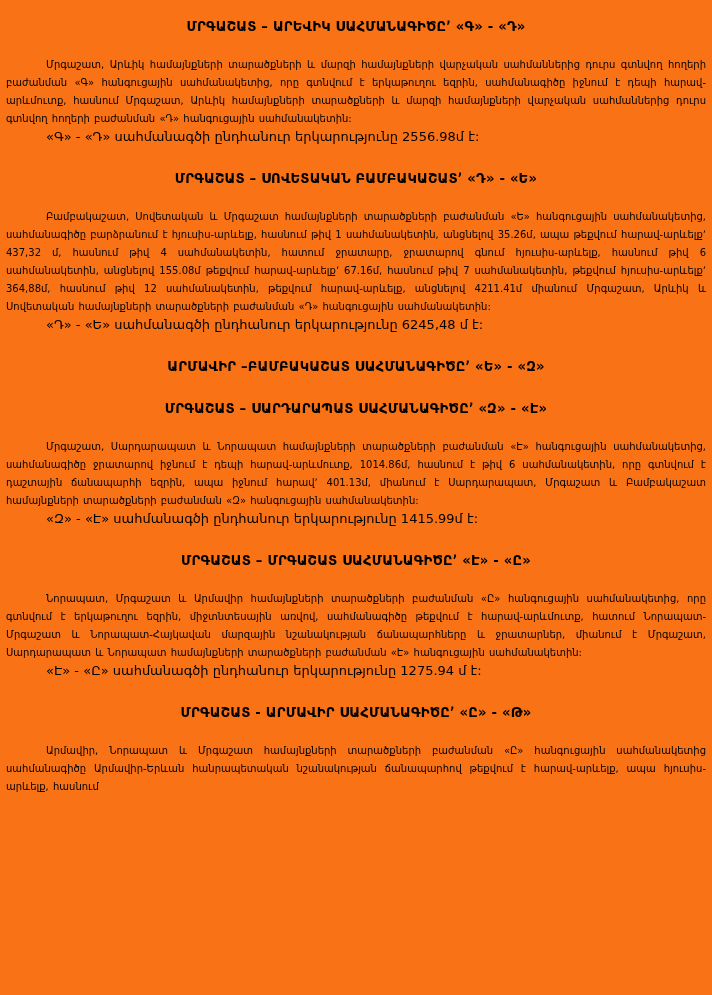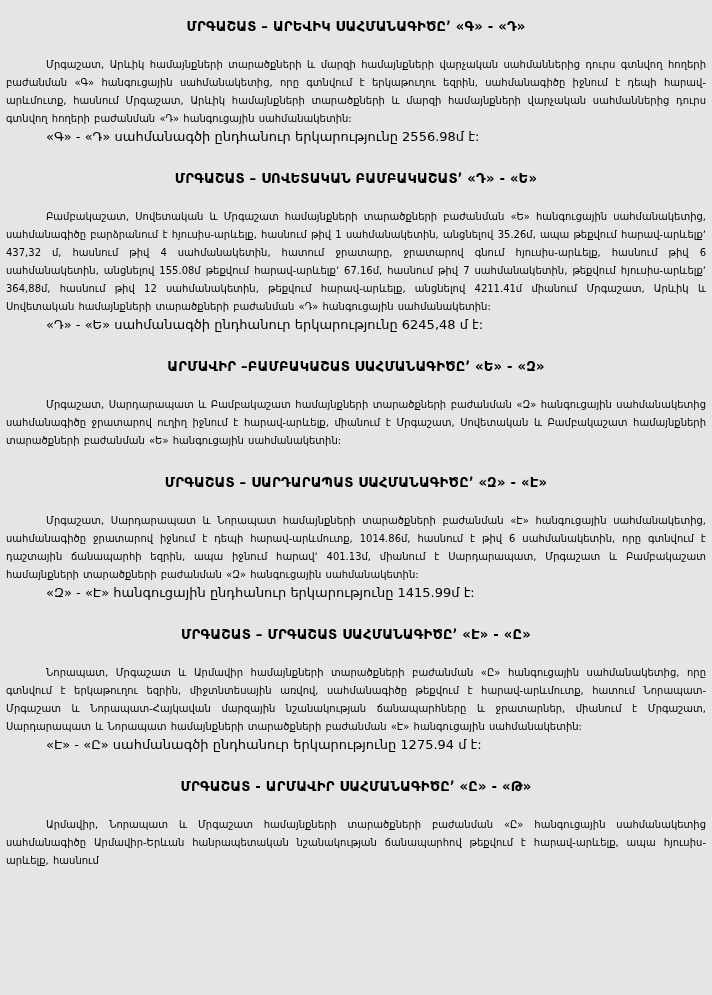--- a/index.html
+++ b/index.html
@@ -12,21 +12,21 @@
     height: 995px;
     overflow: hidden;
     font-family: "DejaVu Sans", "Liberation Sans", sans-serif;
     color: #000000;
   }
   .page {
     box-sizing: border-box;
     width: 712px;
     height: 995px;
     padding: 12px 6px 0 6px;
-    background: #e5e5e5;
+    background: #f97316;
   }
   .doc-section { margin: 0; }
   .heading {
     font-size: 13.2px;
     font-weight: bold;
     text-align: center;
     letter-spacing: 0.2px;
     margin: 24px 0 20px 0;
     line-height: 18px;
   }
@@ -58,27 +58,26 @@
   </section>
 
   <section class="doc-section">
     <h2 class="heading">ՄՐԳԱՇԱՏ – ՍՈՎԵՏԱԿԱՆ ԲԱՄԲԱԿԱՇԱՏ՚ «Դ» - «Ե»</h2>
     <p class="body-para">Բամբակաշատ, Սովետական և Մրգաշատ համայնքների տարածքների բաժանման «Ե» հանգուցային սահմանակետից, սահմանագիծը բարձրանում է հյուսիս-արևելք, հասնում թիվ 1 սահմանակետին, անցնելով 35.26մ, ապա թեքվում հարավ-արևելք՚ 437,32 մ, հասնում թիվ 4 սահմանակետին, հատում ջրատարը, ջրատարով գնում հյուսիս-արևելք, հասնում թիվ 6 սահմանակետին, անցնելով 155.08մ թեքվում հարավ-արևելք՚ 67.16մ, հասնում թիվ 7 սահմանակետին, թեքվում հյուսիս-արևելք՚ 364,88մ, հասնում թիվ 12 սահմանակետին, թեքվում հարավ-արևելք, անցնելով 4211.41մ միանում Մրգաշատ, Արևիկ և Սովետական համայնքների տարածքների բաժանման «Դ» հանգուցային սահմանակետին:</p>
     <p class="length-line">«Դ» - «Ե» սահմանագծի ընդհանուր երկարությունը 6245,48 մ է:</p>
   </section>
 
   <section class="doc-section">
     <h2 class="heading">ԱՐՄԱՎԻՐ –ԲԱՄԲԱԿԱՇԱՏ ՍԱՀՄԱՆԱԳԻԾԸ՚ «Ե» - «Զ»</h2>
-    <p class="body-para">Մրգաշատ, Սարդարապատ և Բամբակաշատ համայնքների տարածքների բաժանման «Զ» հանգուցային սահմանակետից սահմանագիծը ջրատարով ուղիղ իջնում է հարավ-արևելք, միանում է Մրգաշատ, Սովետական և Բամբակաշատ համայնքների տարածքների բաժանման «Ե» հանգուցային սահմանակետին:</p>
   </section>
 
   <section class="doc-section">
     <h2 class="heading">ՄՐԳԱՇԱՏ – ՍԱՐԴԱՐԱՊԱՏ ՍԱՀՄԱՆԱԳԻԾԸ՚ «Զ» - «Է»</h2>
     <p class="body-para">Մրգաշատ, Սարդարապատ և Նորապատ համայնքների տարածքների բաժանման «Է» հանգուցային սահմանակետից, սահմանագիծը ջրատարով իջնում է դեպի հարավ-արևմուտք, 1014.86մ, հասնում է թիվ 6 սահմանակետին, որը գտնվում է դաշտային ճանապարհի եզրին, ապա իջնում հարավ՚ 401.13մ, միանում է Սարդարապատ, Մրգաշատ և Բամբակաշատ համայնքների տարածքների բաժանման «Զ» հանգուցային սահմանակետին:</p>
-    <p class="length-line">«Զ» - «Է» հանգուցային ընդհանուր երկարությունը 1415.99մ է:</p>
+    <p class="length-line">«Զ» - «Է» սահմանագծի ընդհանուր երկարությունը 1415.99մ է:</p>
   </section>
 
   <section class="doc-section">
     <h2 class="heading">ՄՐԳԱՇԱՏ – ՄՐԳԱՇԱՏ ՍԱՀՄԱՆԱԳԻԾԸ՚ «Է» - «Ը»</h2>
     <p class="body-para">Նորապատ, Մրգաշատ և Արմավիր համայնքների տարածքների բաժանման «Ը» հանգուցային սահմանակետից, որը գտնվում է երկաթուղու եզրին, միջտնտեսային առվով, սահմանագիծը թեքվում է հարավ-արևմուտք, հատում Նորապատ-Մրգաշատ և Նորապատ-Հայկավան մարզային նշանակության ճանապարհները և ջրատարներ, միանում է Մրգաշատ, Սարդարապատ և Նորապատ համայնքների տարածքների բաժանման «Է» հանգուցային սահմանակետին:</p>
     <p class="length-line">«Է» - «Ը» սահմանագծի ընդհանուր երկարությունը 1275.94 մ է:</p>
   </section>
 
   <section class="doc-section">
     <h2 class="heading">ՄՐԳԱՇԱՏ - ԱՐՄԱՎԻՐ ՍԱՀՄԱՆԱԳԻԾԸ՚ «Ը» - «Թ»</h2>

